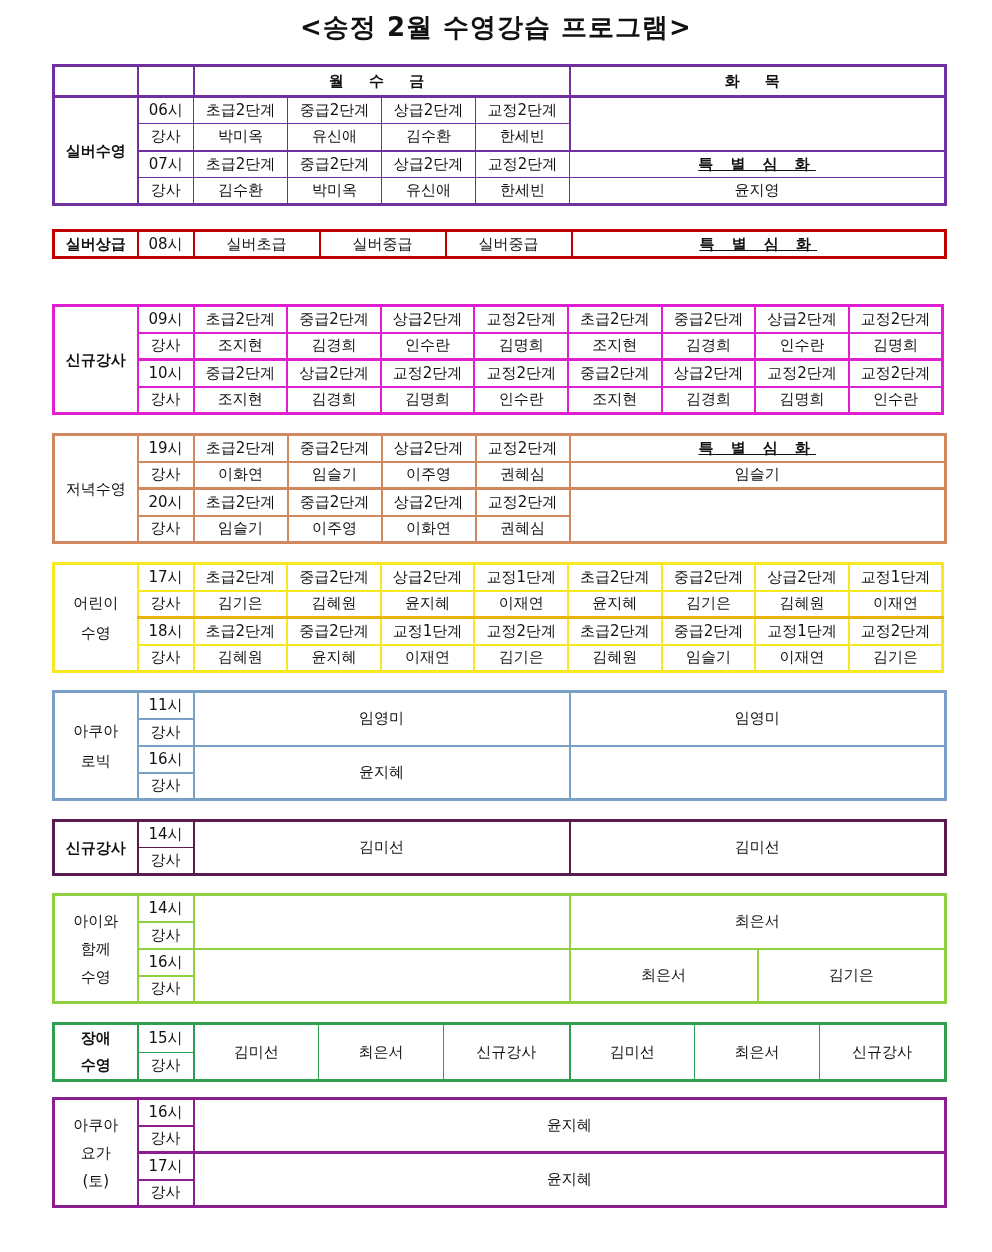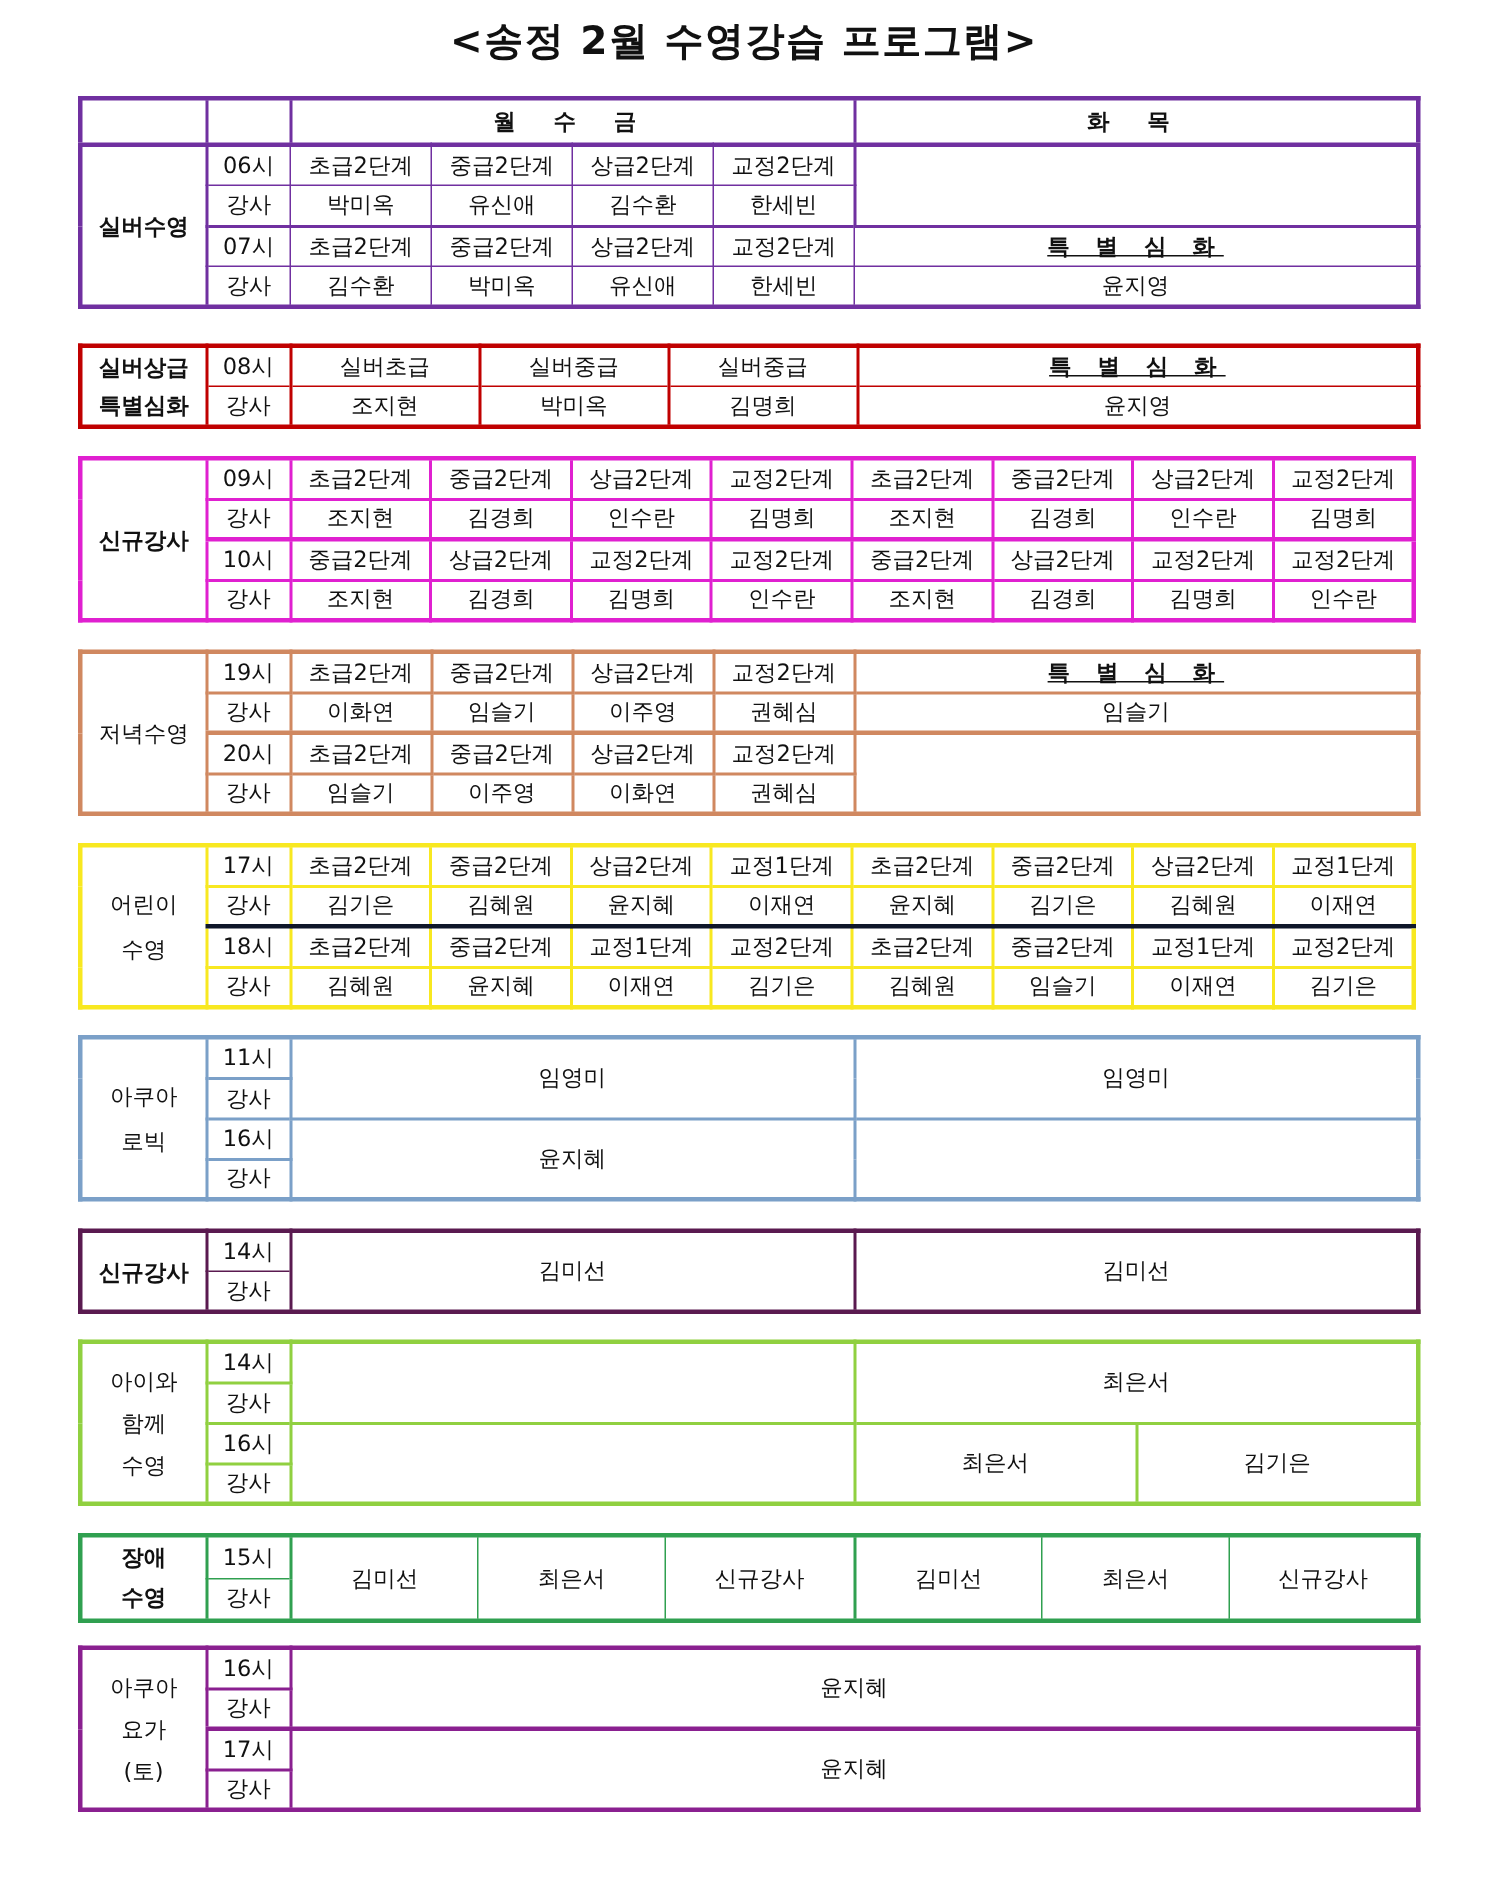--- a/index.html
+++ b/index.html
@@ -81,28 +81,20 @@
     </colgroup>
   <tbody>
       <tr style="height:27px">
     <td class="cat" style="border-right:2px solid #c00000; line-height:20px">실버상급</td>
     <td class="time" style="border:1px solid #c00000; border-right:2px solid #c00000">08시</td>
     <td class="bold" style="border:1px solid #c00000; border-right:2px solid #c00000">실버초급</td>
     <td class="bold" style="border:1px solid #c00000; border-right:2px solid #c00000">실버중급</td>
     <td class="bold" style="border:1px solid #c00000; border-right:2px solid #c00000">실버중급</td>
     <td class="sp" style="border:1px solid #c00000">특 별 심 화</td>
   </tr>
-  <tr style="height:27px">
-    <td class="cat" style="border-right:2px solid #c00000; line-height:20px">특별심화</td>
-    <td style="border:1px solid #c00000; border-right:2px solid #c00000">강사</td>
-    <td style="border:1px solid #c00000; border-right:2px solid #c00000">조지현</td>
-    <td style="border:1px solid #c00000; border-right:2px solid #c00000">박미옥</td>
-    <td style="border:1px solid #c00000; border-right:2px solid #c00000">김명희</td>
-    <td style="border:1px solid #c00000">윤지영</td>
-  </tr>
 </tbody>
   </table>
 
 <table class="sched" style="top:304px; border:3px solid #e020d0;">
   <colgroup>
       <col style="width:84px">
       <col style="width:56px">
       <col>
       <col>
       <col>
@@ -240,21 +232,21 @@
     <td style="border:2px solid #f8e820">강사</td>
     <td style="border:2px solid #f8e820">김기은</td>
     <td style="border:2px solid #f8e820">김혜원</td>
     <td style="border:2px solid #f8e820">윤지혜</td>
     <td style="border:2px solid #f8e820">이재연</td>
     <td style="border:2px solid #f8e820">윤지혜</td>
     <td style="border:2px solid #f8e820">김기은</td>
     <td style="border:2px solid #f8e820">김혜원</td>
     <td style="border:2px solid #f8e820">이재연</td>
   </tr>
-  <tr style="height:27px; border-top:3px solid #0f172a">
+  <tr style="height:27px; border-top:3px solid #eab308">
     <td class="time" style="border:2px solid #f8e820">18시</td>
     <td class="bold" style="border:2px solid #f8e820">초급2단계</td>
     <td class="bold" style="border:2px solid #f8e820">중급2단계</td>
     <td class="bold" style="border:2px solid #f8e820">교정1단계</td>
     <td class="bold" style="border:2px solid #f8e820">교정2단계</td>
     <td class="bold" style="border:2px solid #f8e820">초급2단계</td>
     <td class="bold" style="border:2px solid #f8e820">중급2단계</td>
     <td class="bold" style="border:2px solid #f8e820">교정1단계</td>
     <td class="bold" style="border:2px solid #f8e820">교정2단계</td>
   </tr>

